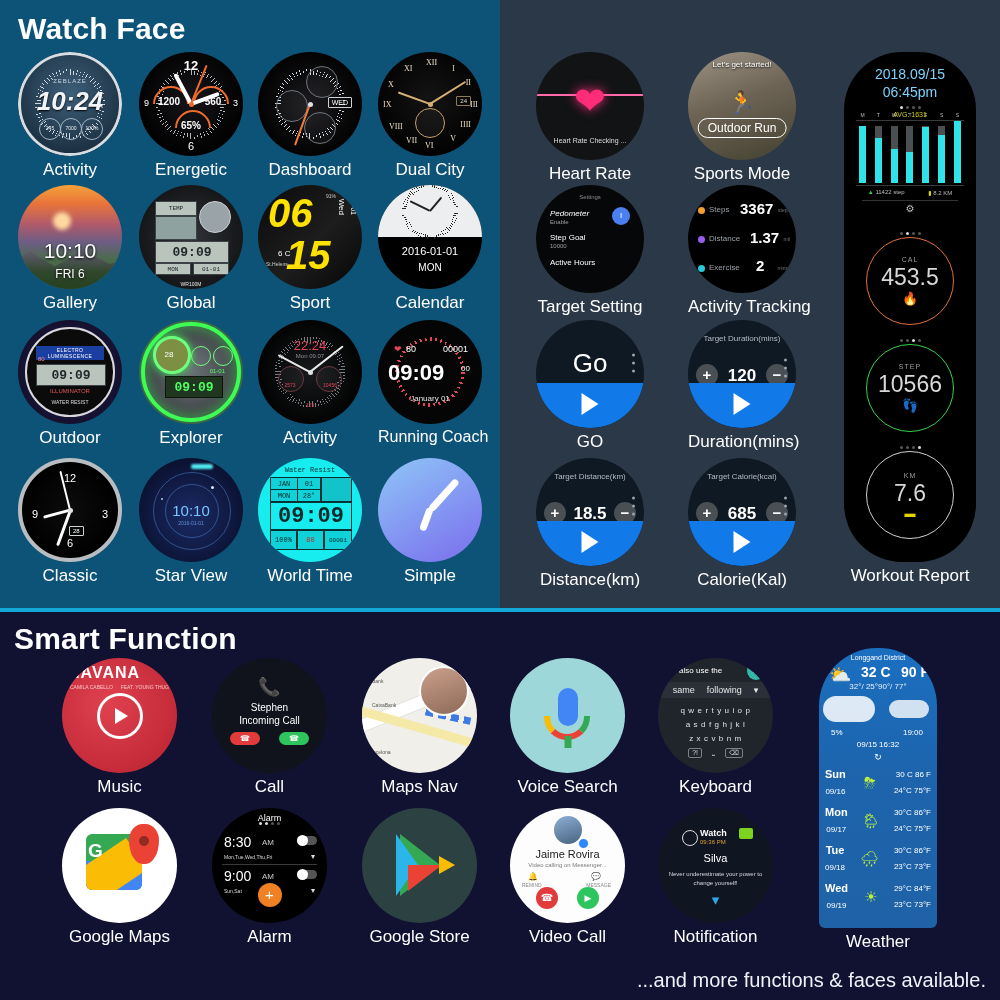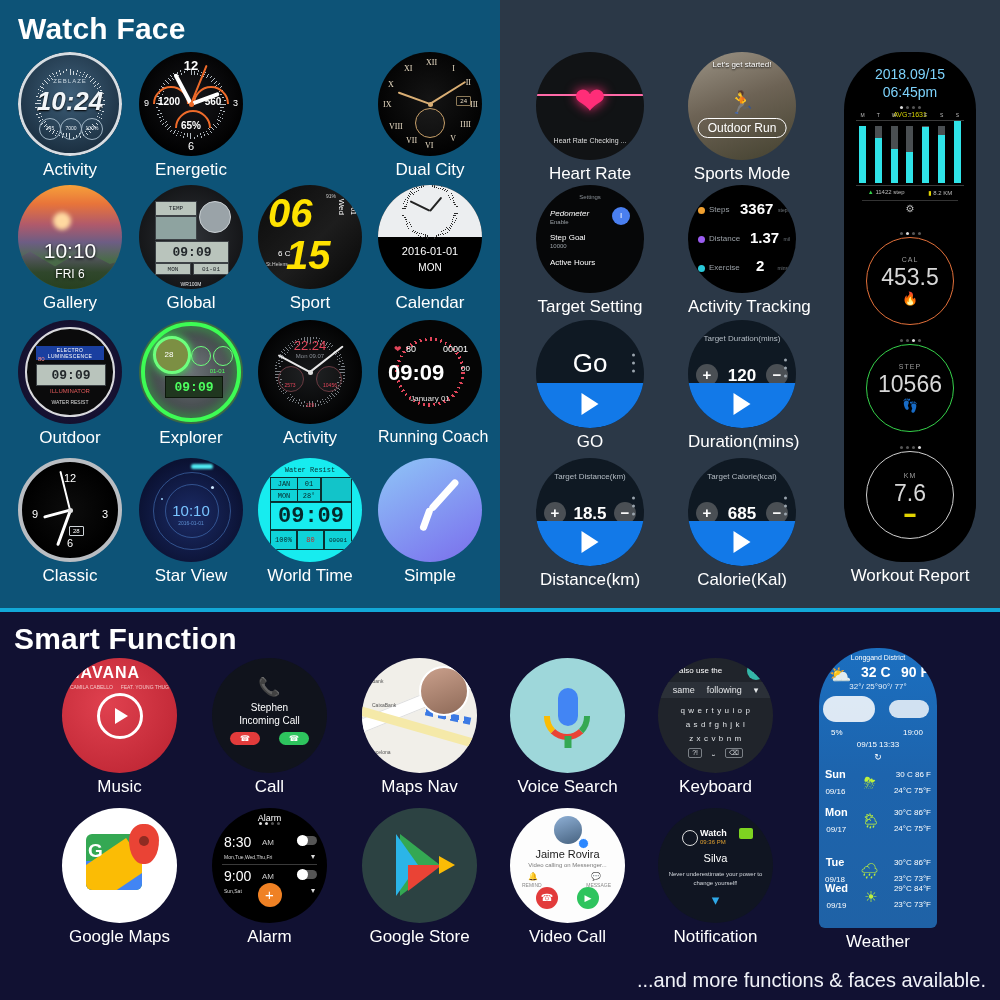--- a/index.html
+++ b/index.html
@@ -200,20 +200,32 @@
         <div class="sub-gauge" style="left:36px;top:58px;width:32px;height:32px;"></div>
         <div class="gauge-txt" style="left:36px;top:68px;width:32px;">65%</div>
         <div class="hand" style="width:4px;height:34px;margin:-34px 0 0 -2px;background:#fff;transform:rotate(-28deg);"></div>
         <div class="hand" style="width:4px;height:30px;margin:-30px 0 0 -2px;background:#fff;transform:rotate(70deg);"></div>
         <div class="hand" style="width:1.5px;height:42px;margin:-42px 0 0 -.75px;background:#ef6b2a;transform:rotate(22deg);"></div>
         <div class="dot-center" style="background:#ef6b2a"></div>
       </div>
       <div class="caption">Energetic</div>
     </div>
 
+    <div class="cell" style="left:258px;top:52px;width:104px;">
+      <div class="watch w-dashboard" style="width:104px;height:104px;margin:0 auto;">
+        <div class="ring-ticks"></div>
+        <div class="subdial" style="left:48px;top:14px;width:30px;height:30px;"></div>
+        <div class="subdial" style="left:18px;top:38px;width:30px;height:30px;"></div>
+        <div class="subdial" style="left:46px;top:60px;width:30px;height:30px;"></div>
+        <div class="wed-box" style="right:10px;top:45px;">WED</div>
+        <div class="hand" style="width:2px;height:44px;margin:-44px 0 0 -1px;background:#ef7a3a;transform:rotate(200deg);"></div>
+        <div class="dot-center"></div>
+      </div>
+      <div class="caption">Dashboard</div>
+    </div>
 
     <div class="cell" style="left:378px;top:52px;width:104px;">
       <div class="watch w-dualcity" style="width:104px;height:104px;margin:0 auto;">
         <div class="roman" style="left:48px;top:6px;">XII</div>
         <div class="roman" style="left:26px;top:12px;">XI</div>
         <div class="roman" style="left:10px;top:28px;">X</div>
         <div class="roman" style="left:5px;top:48px;">IX</div>
         <div class="roman" style="left:11px;top:70px;">VIII</div>
         <div class="roman" style="left:28px;top:84px;">VII</div>
         <div class="roman" style="left:47px;top:89px;">VI</div>
@@ -771,38 +783,38 @@
       <div class="wx" style="width:118px;height:280px;margin:0 auto;">
         <div style="position:absolute;left:0;right:0;top:6px;text-align:center;color:#fff;font-size:7px;">Longgand District</div>
         <div style="position:absolute;left:10px;top:16px;font-size:18px;color:#c3e85a;">⛅</div>
         <div style="position:absolute;left:42px;top:16px;color:#fff;font-size:14px;font-weight:bold;">32 C</div>
         <div style="position:absolute;right:8px;top:16px;color:#fff;font-size:14px;font-weight:bold;">90 F</div>
         <div style="position:absolute;left:0;right:0;top:34px;text-align:center;color:#e7f0fa;font-size:8px;">32°/ 25°90°/ 77°</div>
         <div style="position:absolute;left:4px;top:48px;width:52px;height:26px;border-radius:13px;background:rgba(255,255,255,.85);"></div>
         <div style="position:absolute;right:8px;top:52px;width:40px;height:18px;border-radius:9px;background:rgba(255,255,255,.8);"></div>
         <div style="position:absolute;left:12px;top:80px;color:#fff;font-size:8px;">5%</div>
         <div style="position:absolute;right:14px;top:80px;color:#fff;font-size:8px;">19:00</div>
-        <div style="position:absolute;left:0;right:0;top:92px;text-align:center;color:#fff;font-size:8px;">09/15 13:33</div>
+        <div style="position:absolute;left:0;right:0;top:92px;text-align:center;color:#fff;font-size:8px;">09/15 16:32</div>
         <div style="position:absolute;left:0;right:0;top:104px;text-align:center;color:#fff;font-size:9px;">↻</div>
 
         <div style="position:absolute;left:6px;right:6px;top:120px;display:flex;align-items:center;justify-content:space-between;">
           <span style="color:#fff;"><b style="font-size:11px;display:block;">Sun</b>
           <i style="font-size:8px;font-style:normal;">09/16</i></span>
           <span style="color:#bdf03c;font-size:15px;">⛈</span>
           <span style="color:#fff;text-align:right;"><b style="font-size:8px;display:block;font-weight:normal;"><span>30 C</span> <span>86 F</span></b>
           <i style="font-size:8px;font-style:normal;"><span>24°C</span> <span>75°F</span></i></span>
         </div>
         <div style="position:absolute;left:6px;right:6px;top:158px;display:flex;align-items:center;justify-content:space-between;">
           <span style="color:#fff;"><b style="font-size:11px;display:block;">Mon</b>
           <i style="font-size:8px;font-style:normal;">09/17</i></span>
           <span style="color:#bdf03c;font-size:15px;">🌦</span>
           <span style="color:#fff;text-align:right;"><b style="font-size:8px;display:block;font-weight:normal;"><span>30°C</span> <span>86°F</span></b>
           <i style="font-size:8px;font-style:normal;"><span>24°C</span> <span>75°F</span></i></span>
         </div>
-        <div style="position:absolute;left:6px;right:6px;top:196px;display:flex;align-items:center;justify-content:space-between;margin-top:12px;">
+        <div style="position:absolute;left:6px;right:6px;top:196px;display:flex;align-items:center;justify-content:space-between;">
           <span style="color:#fff;"><b style="font-size:11px;display:block;">Tue</b>
           <i style="font-size:8px;font-style:normal;">09/18</i></span>
           <span style="color:#bdf03c;font-size:15px;">🌧</span>
           <span style="color:#fff;text-align:right;"><b style="font-size:8px;display:block;font-weight:normal;"><span>30°C</span> <span>86°F</span></b>
           <i style="font-size:8px;font-style:normal;"><span>23°C</span> <span>73°F</span></i></span>
         </div>
         <div style="position:absolute;left:6px;right:6px;top:234px;display:flex;align-items:center;justify-content:space-between;">
           <span style="color:#fff;"><b style="font-size:11px;display:block;">Wed</b>
           <i style="font-size:8px;font-style:normal;">09/19</i></span>
           <span style="color:#bdf03c;font-size:15px;">☀</span>

